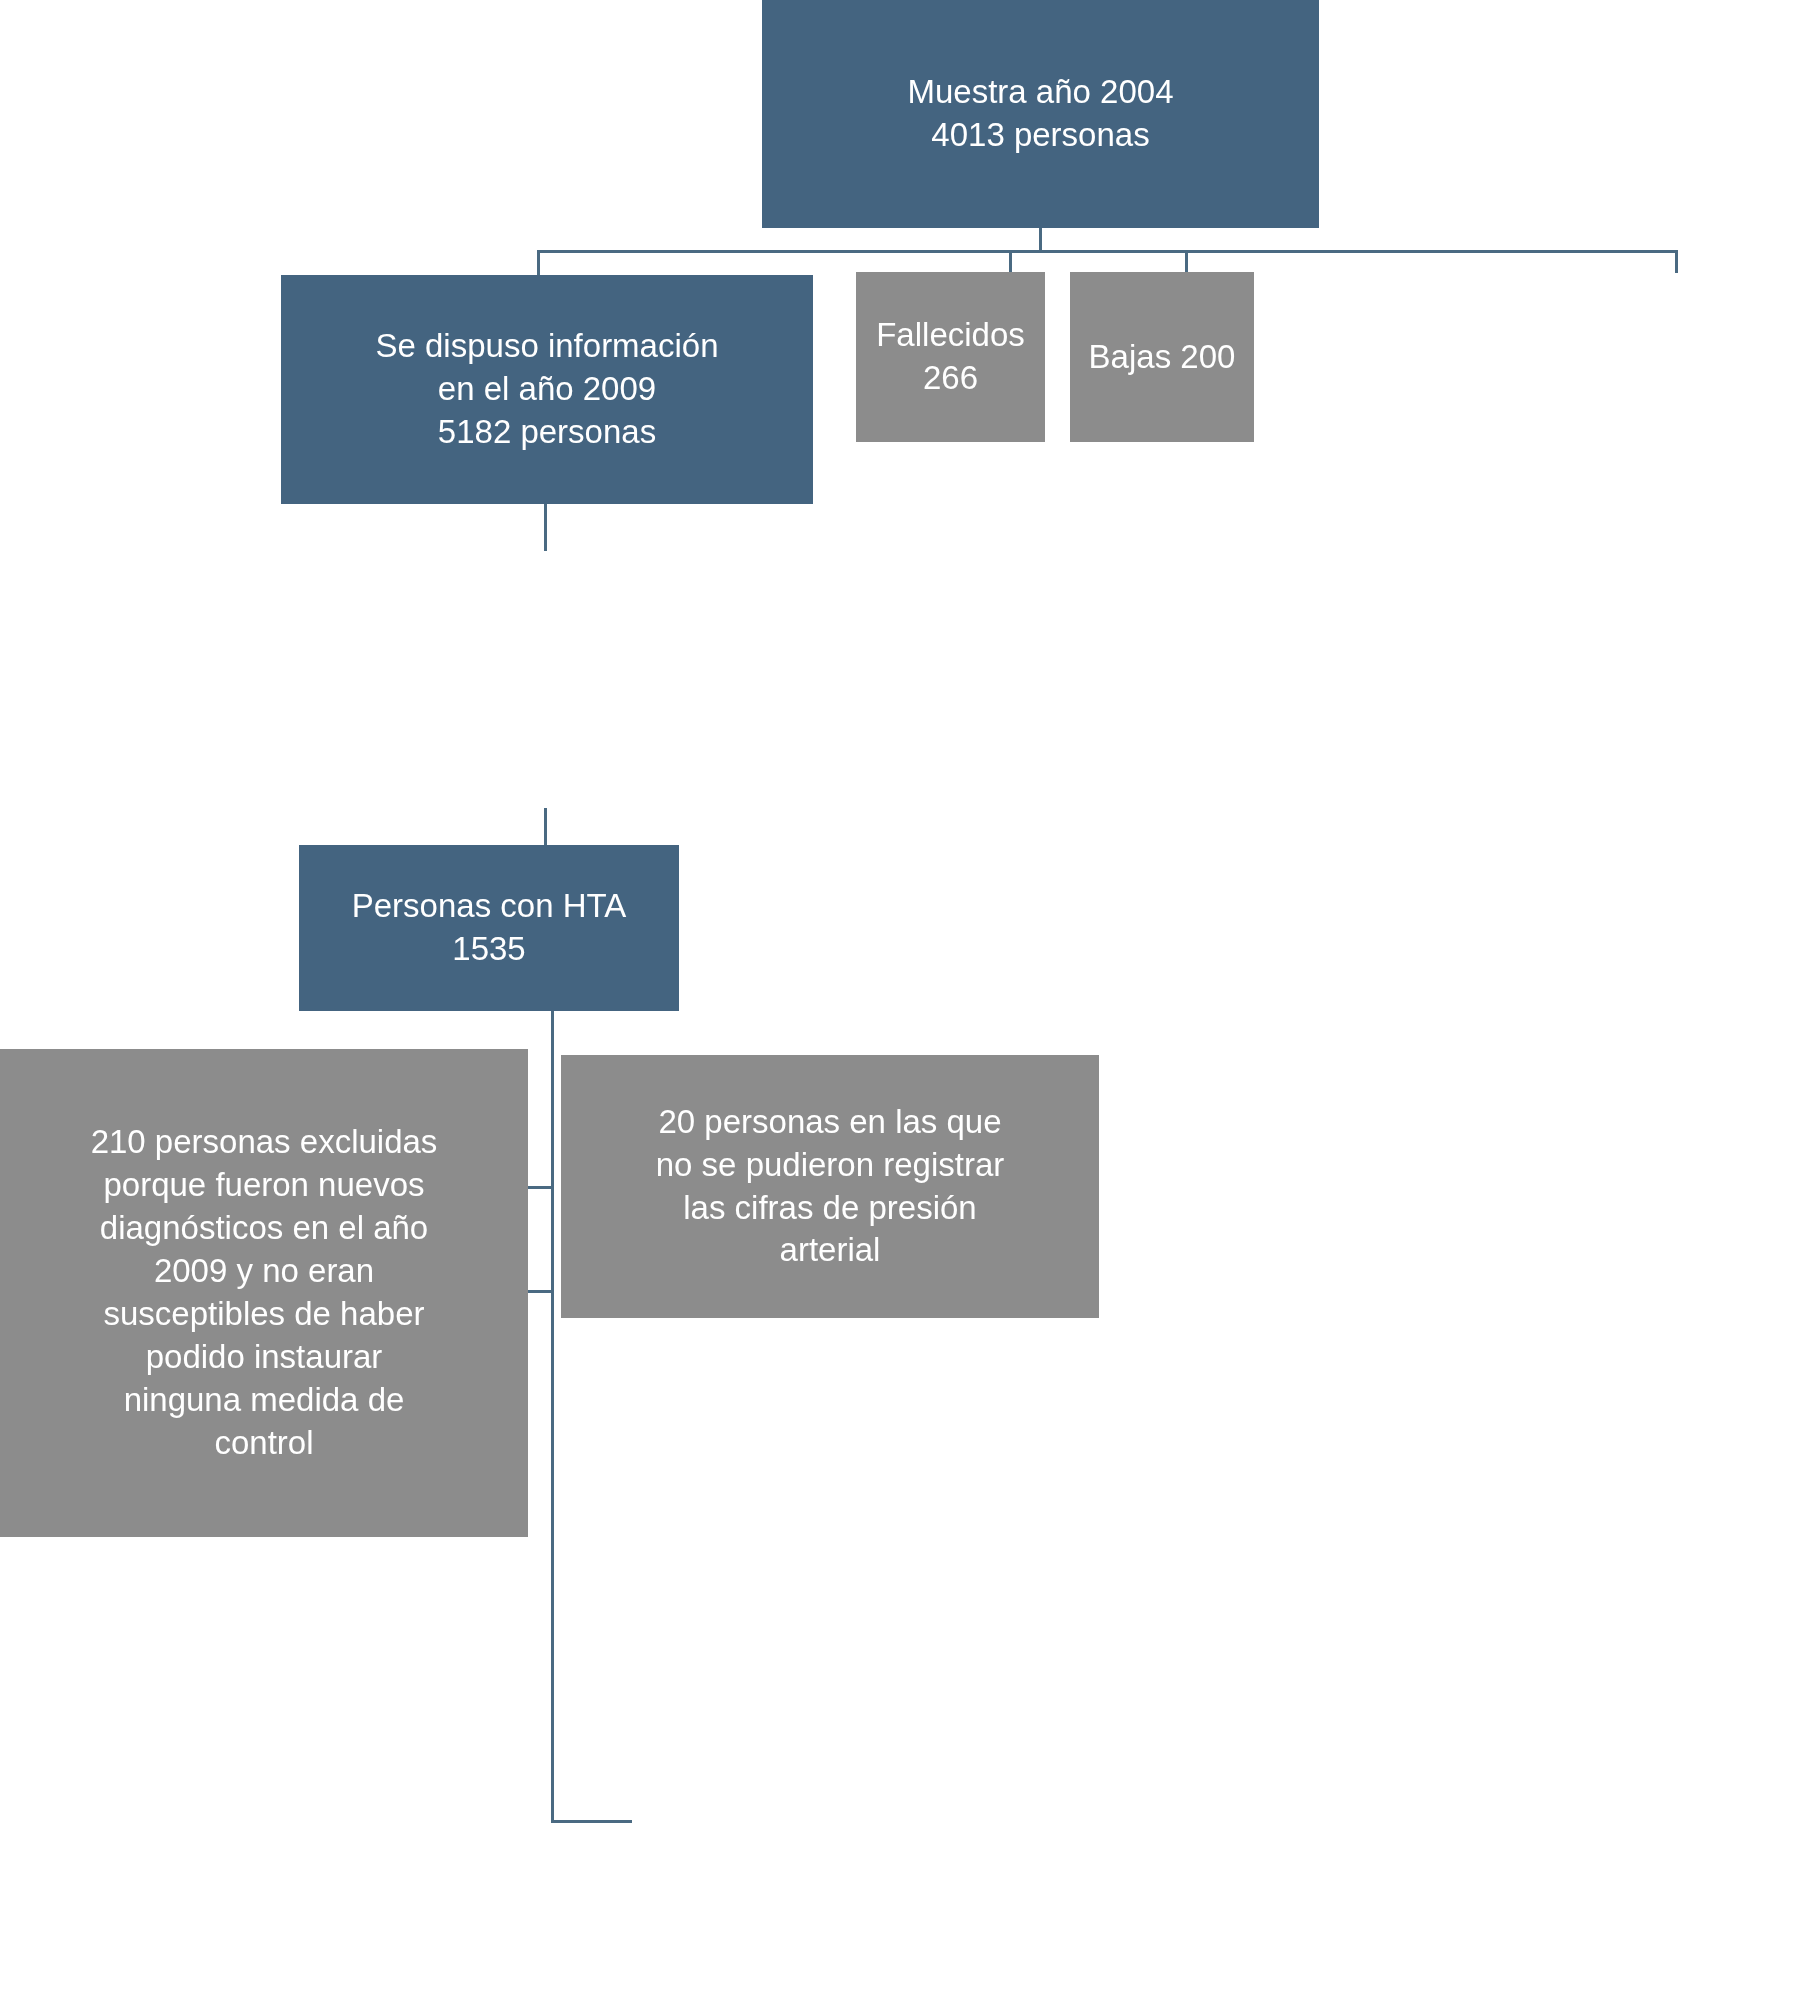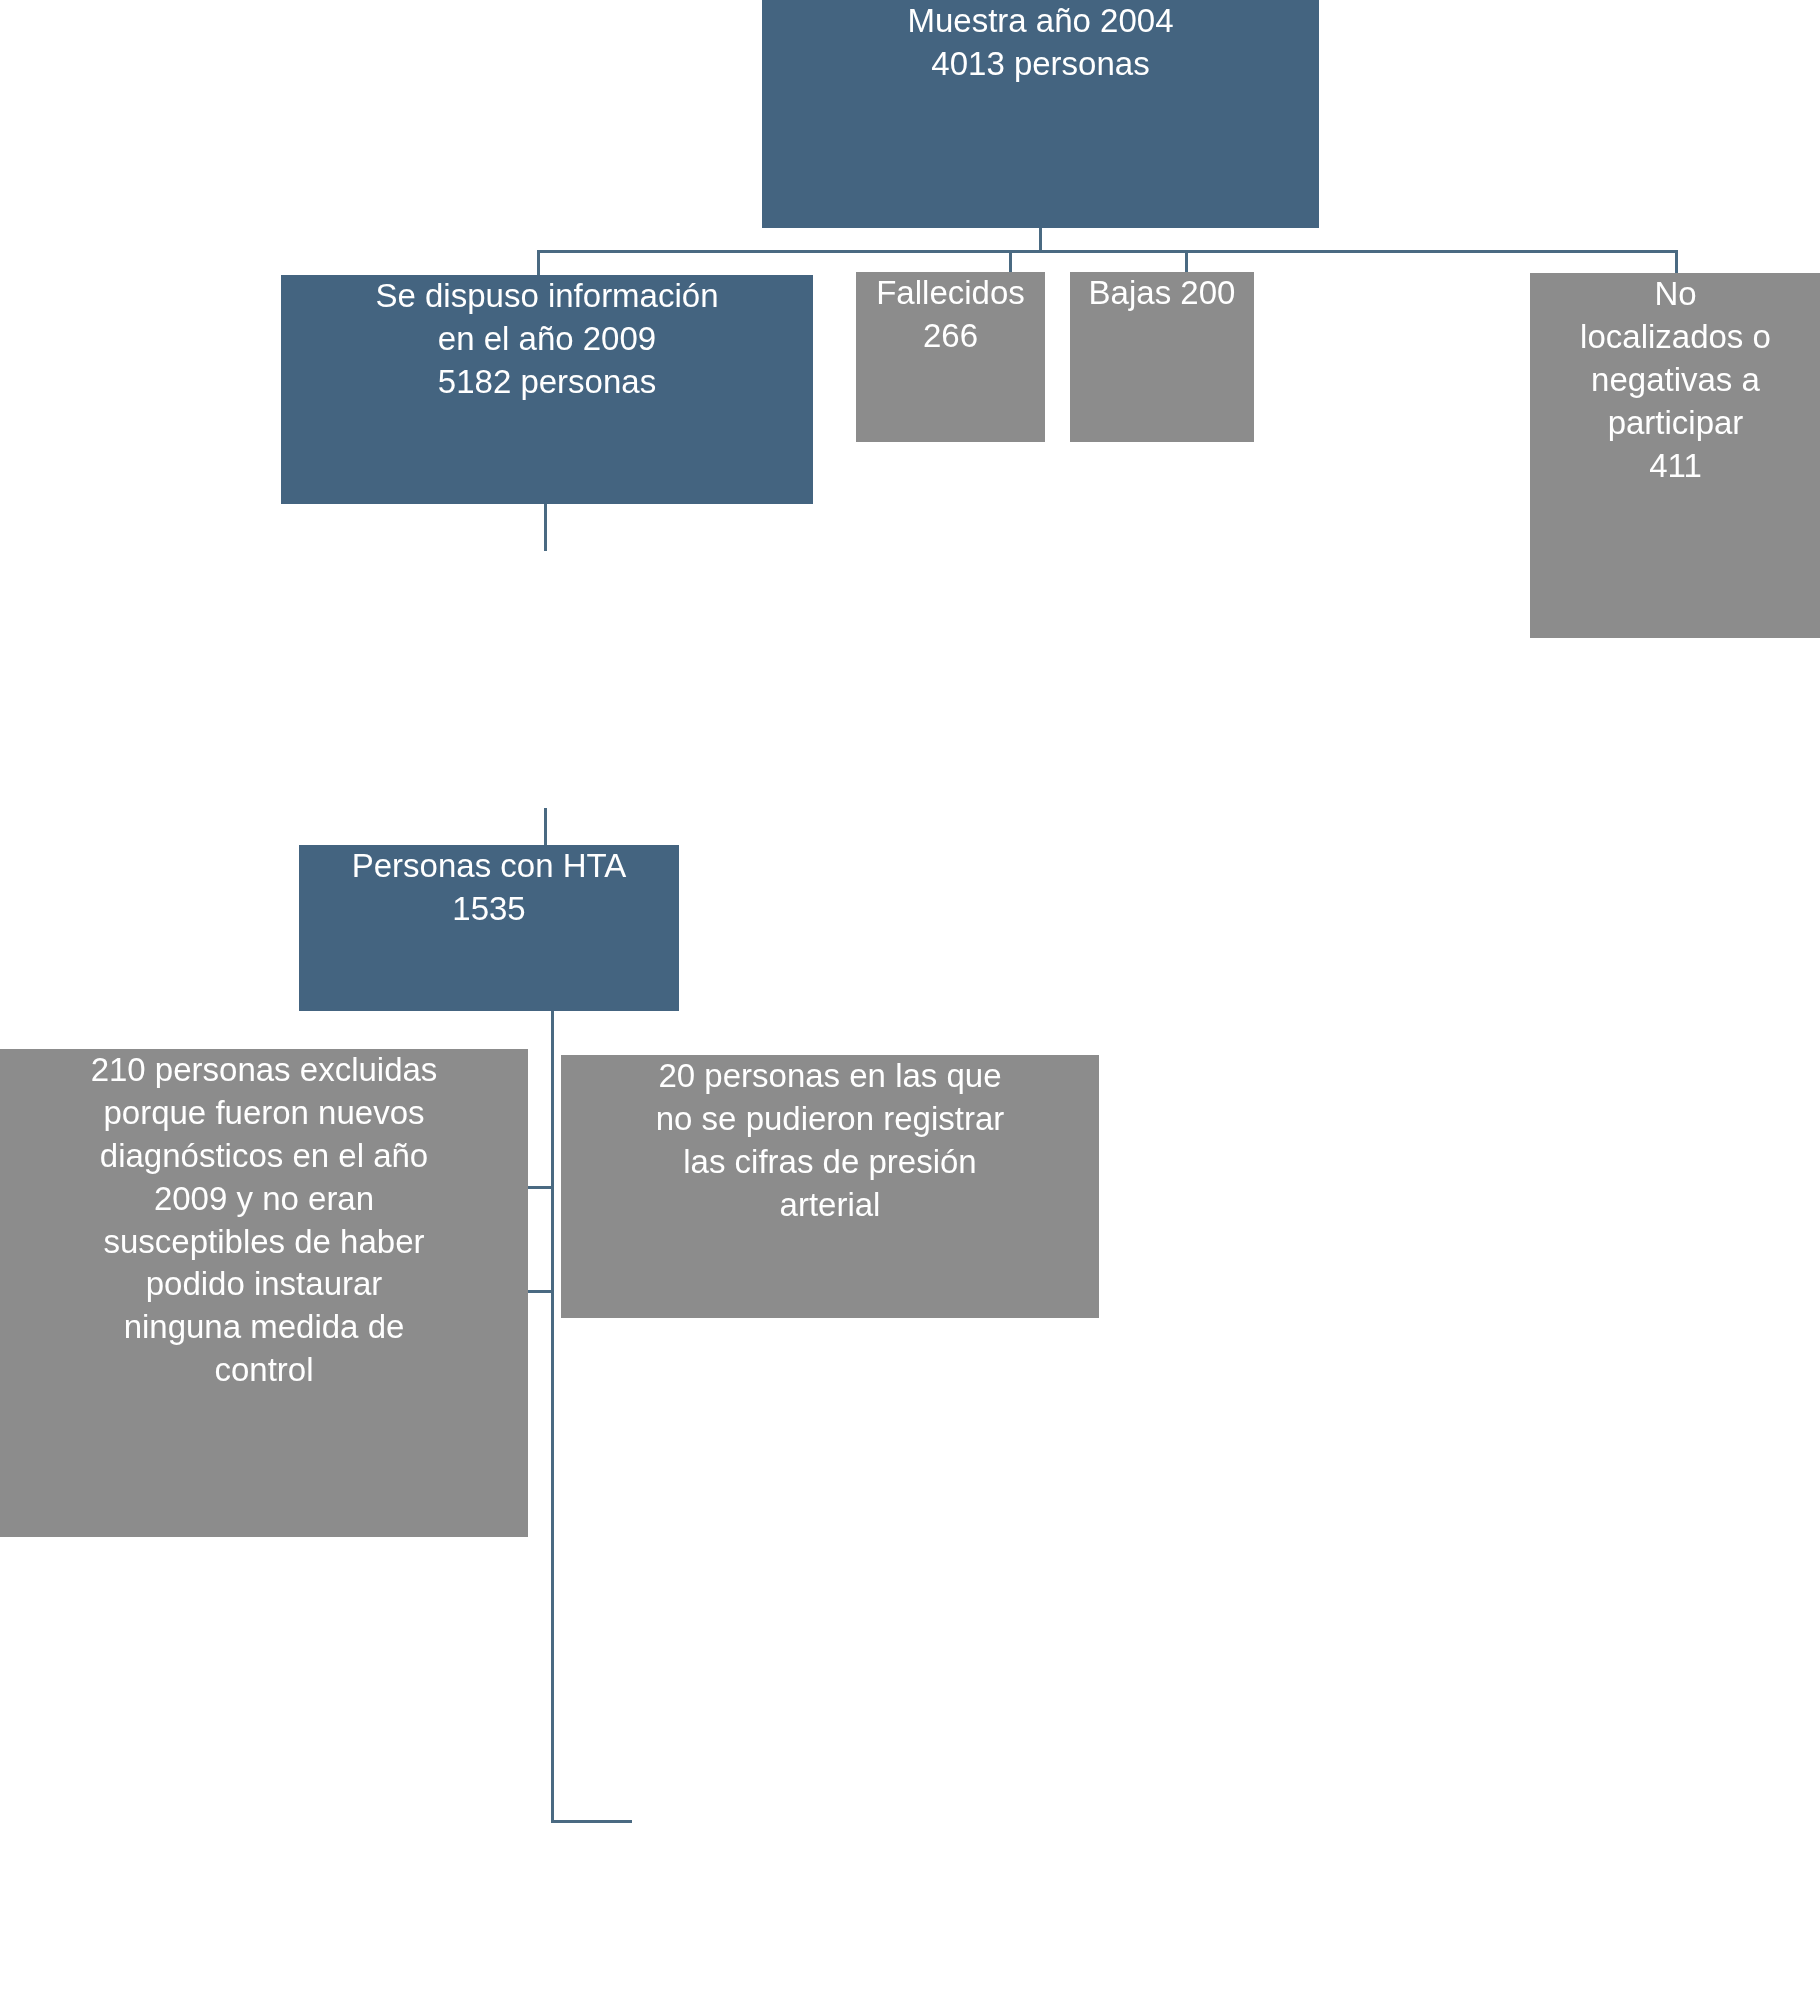--- a/index.html
+++ b/index.html
@@ -1,19 +1,19 @@
 <!DOCTYPE html>
 <html style="font-size:13.3px"><head>
 <meta charset="utf-8">
 <title>Flujograma</title>
 <style>
   html,body{margin:0;padding:0;background:#ffffff;}
   body{font-family:"Liberation Sans","DejaVu Sans",sans-serif;}
   #stage{position:relative;width:1821px;height:2014px;background:#ffffff;overflow:hidden;}
-  .node{position:absolute;display:flex;justify-content:center;
+  .node{position:absolute;display:flex;align-items:center;justify-content:center;
         text-align:center;color:#ffffff;box-sizing:border-box;line-height:1.30;}
   .node .txt{white-space:pre-line;padding:0 11.6px;width:100%;}
   .blue{background:#446480;}
   .grey{background:#8c8c8c;}
   .conn{position:absolute;background:#4a6a82;}
   .conn.h{height:2.5px;}
   .conn.v{width:2.5px;}
 </style>
 </head>
 <body>
@@ -57,27 +57,20 @@
 
   <div class="node grey" style="left:856px;top:272px;width:189px;height:170px;font-size:33px;">
     <span class="txt">Fallecidos
 266</span>
   </div>
 
   <div class="node grey" style="left:1070px;top:272px;width:184px;height:170px;font-size:33px;">
     <span class="txt">Bajas 200</span>
   </div>
 
-  <div class="node grey" style="left:1530px;top:273px;width:291px;height:365px;font-size:33px;">
-    <span class="txt">No
-localizados o
-negativas a
-participar
-411</span>
-  </div>
 
 
   <div class="node blue" style="left:299px;top:845px;width:380px;height:166px;font-size:33px;">
     <span class="txt">Personas con HTA
 1535</span>
   </div>
 
   <div class="node grey" style="left:0px;top:1049px;width:528px;height:488px;font-size:33px;">
     <span class="txt">210 personas excluidas
 porque fueron nuevos

